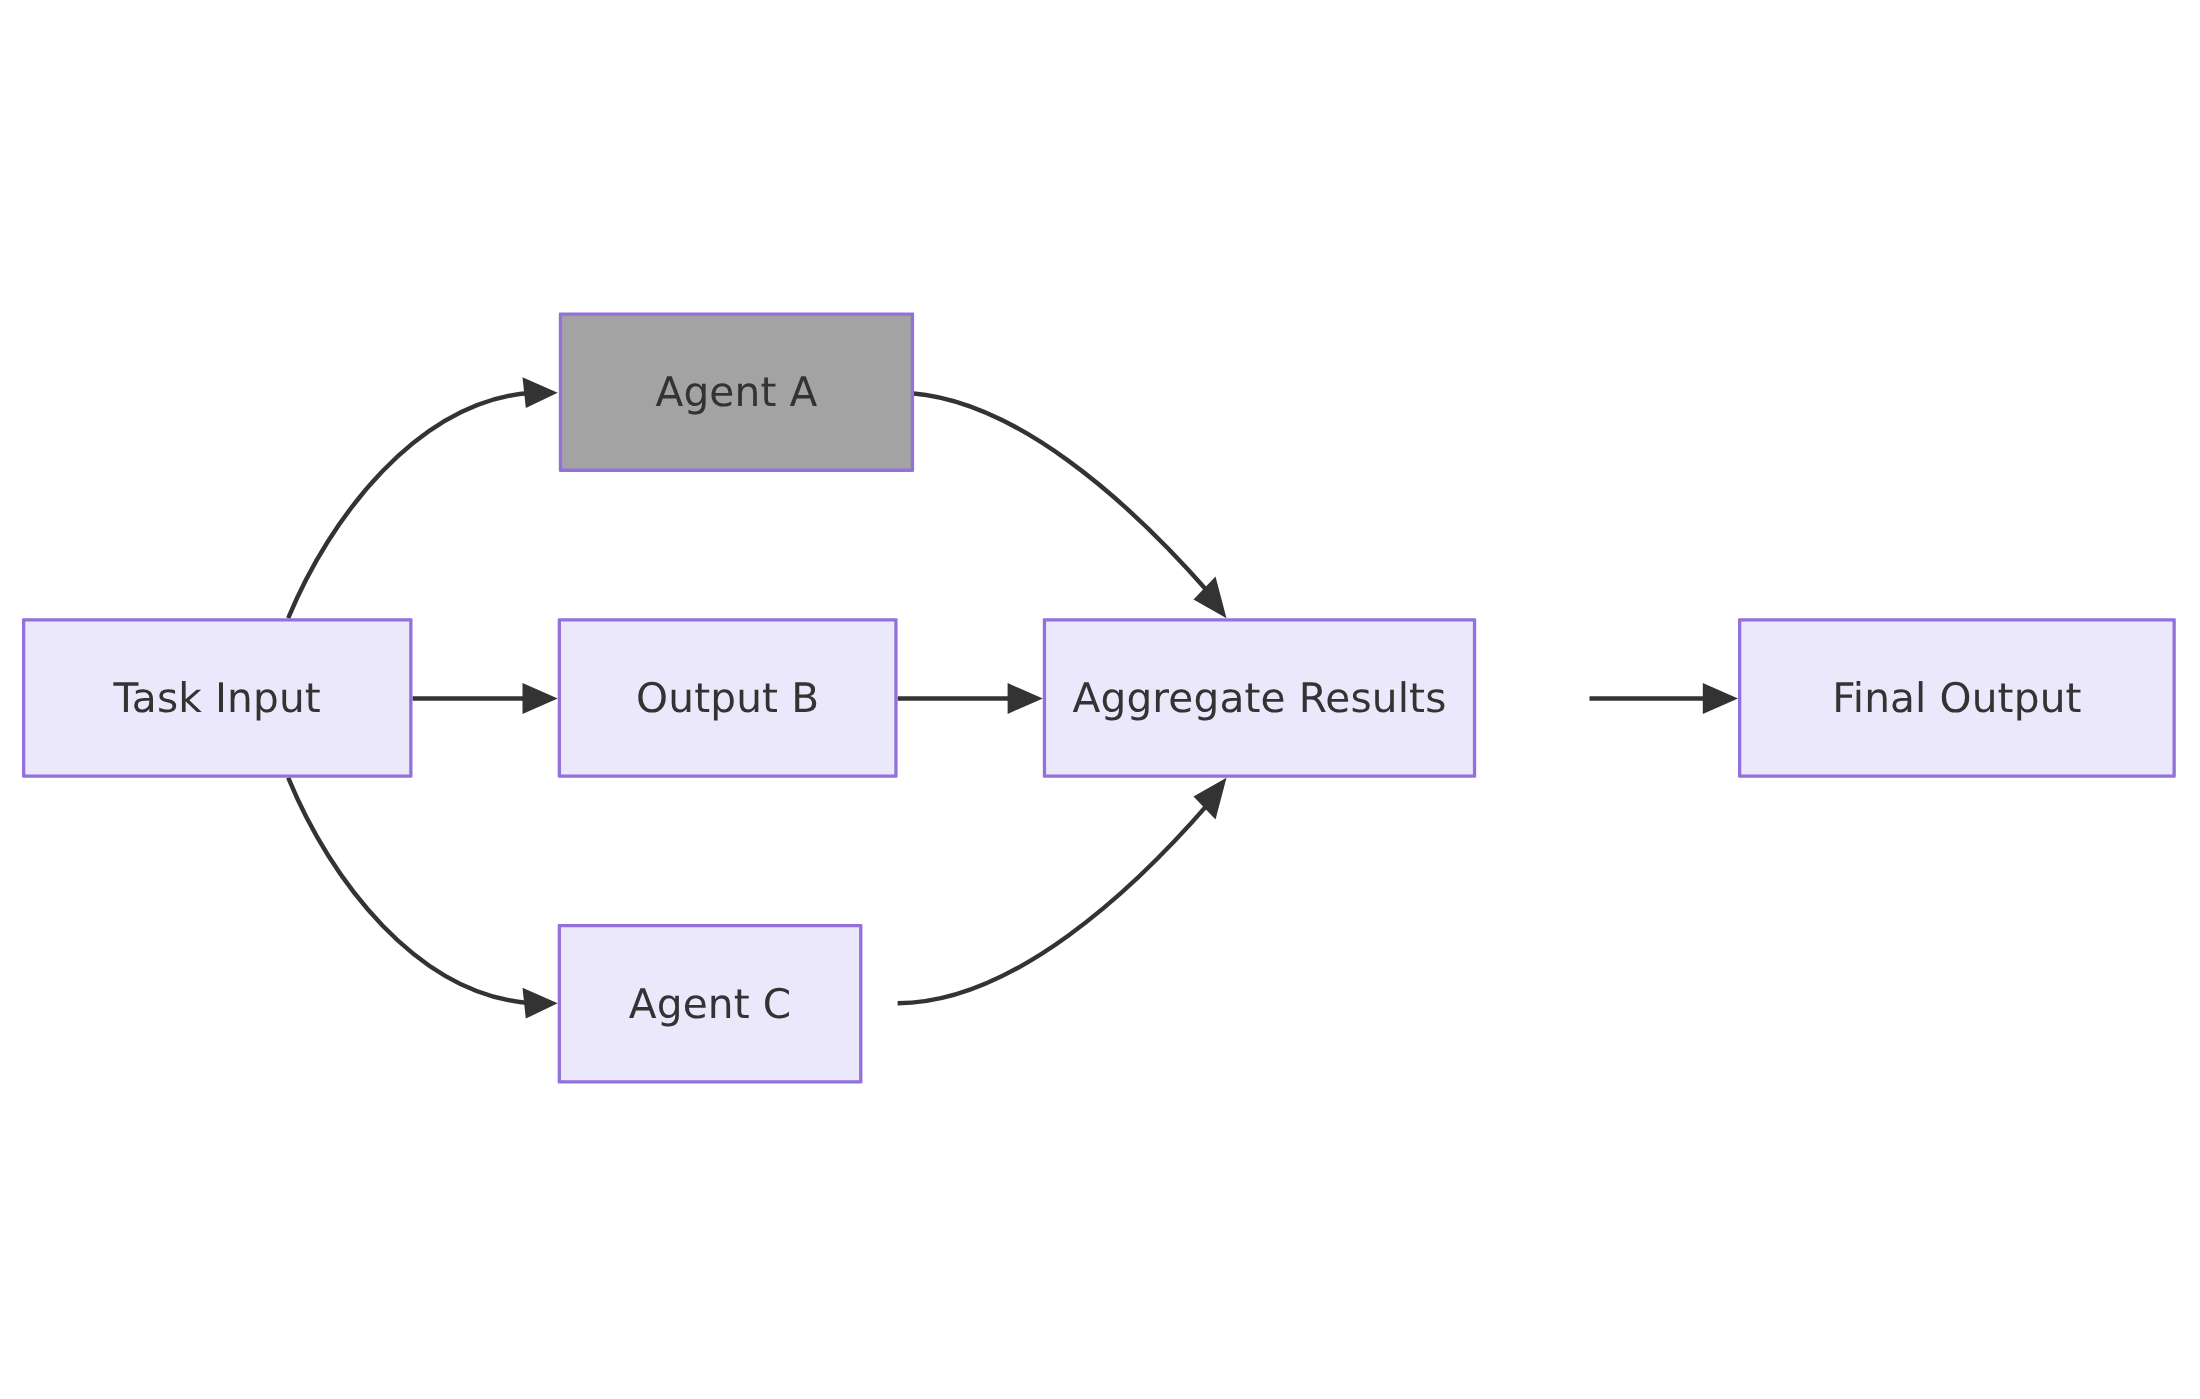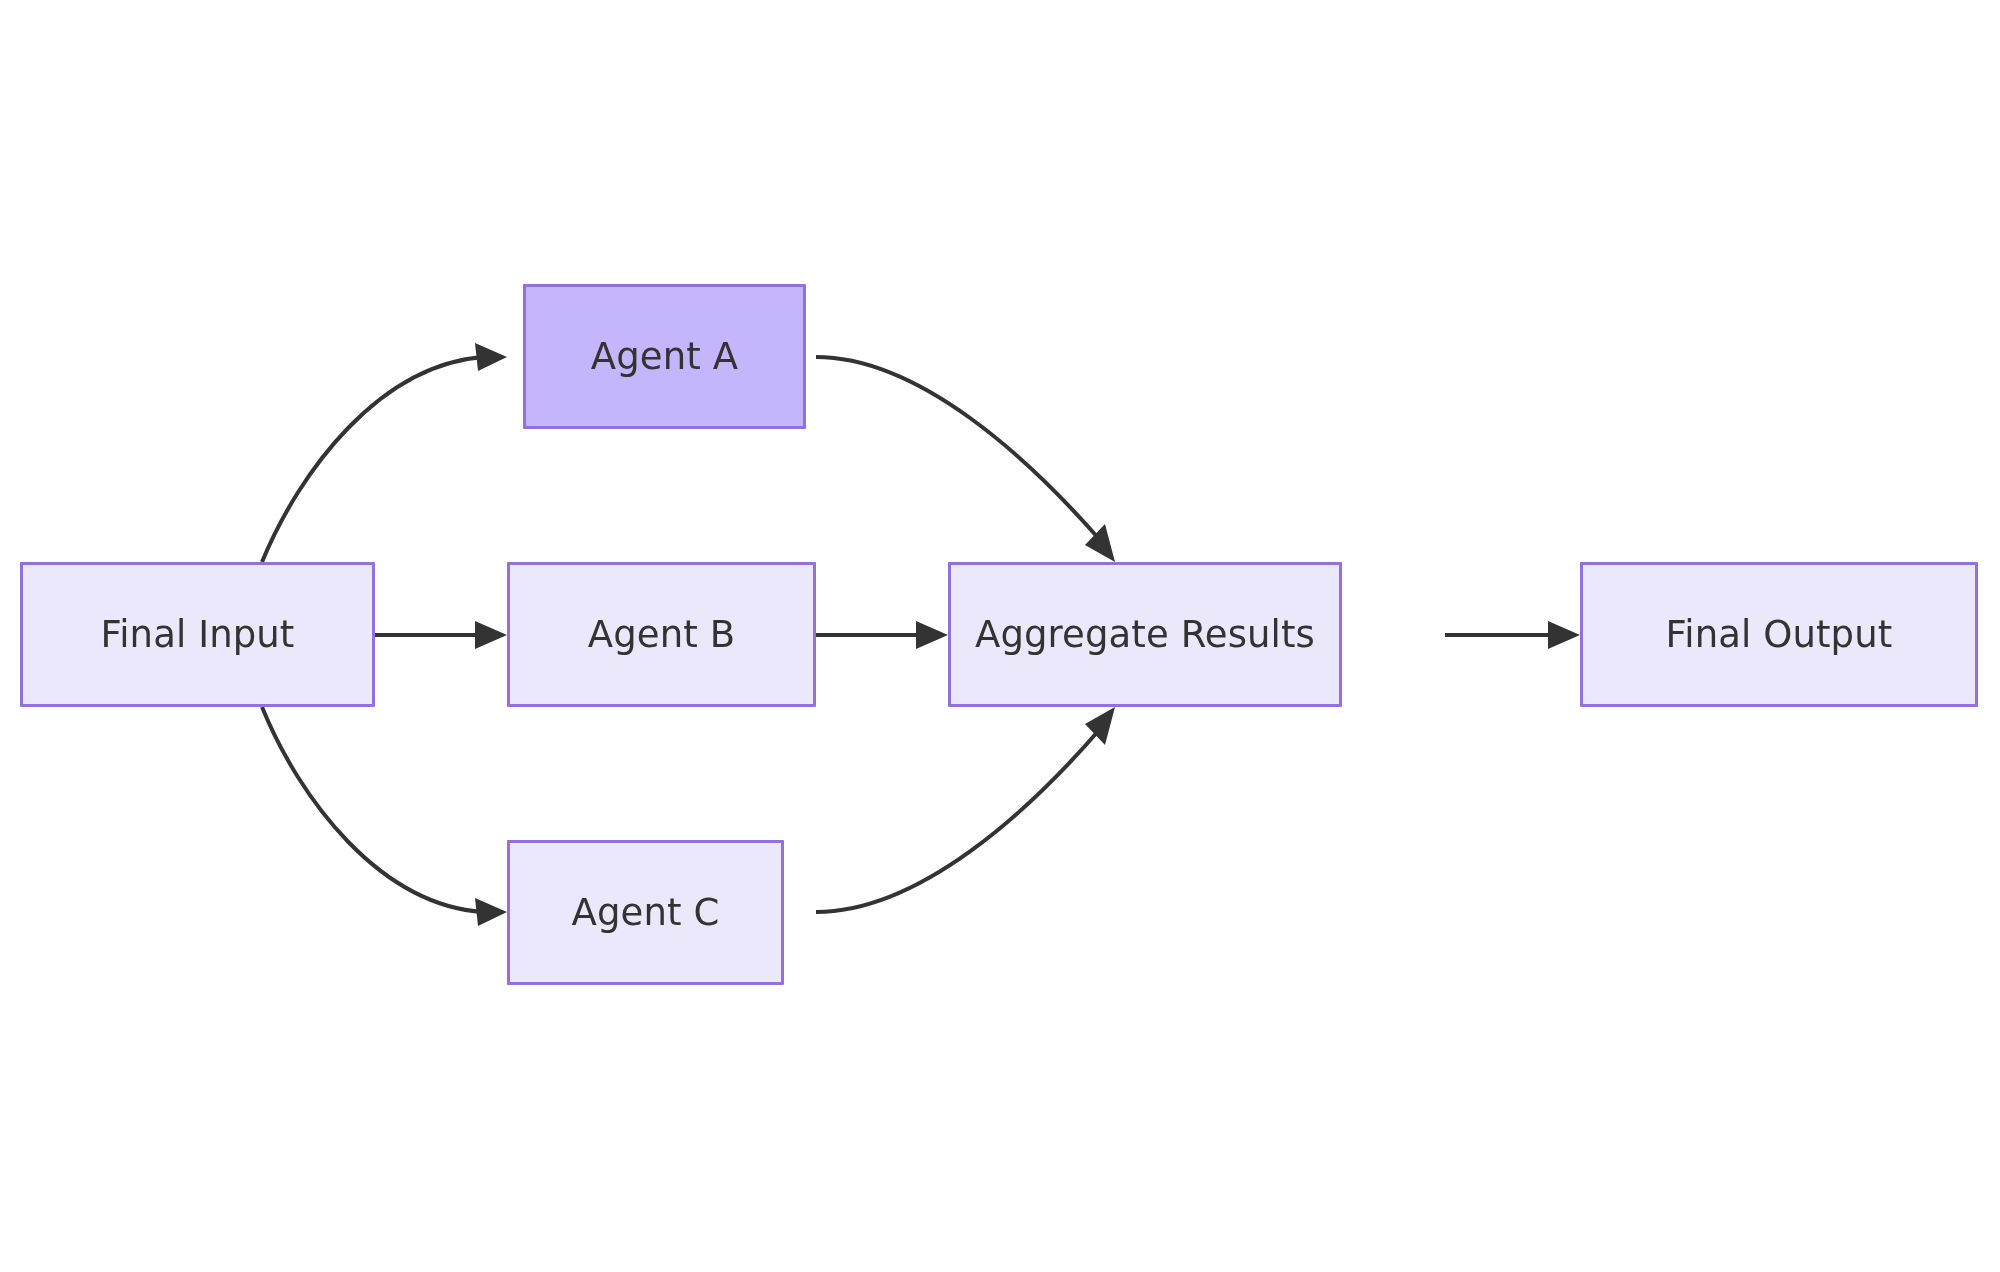--- a/index.html
+++ b/index.html
@@ -94,29 +94,29 @@
       <polygon class="arrow-head" points="1115,707 1085,724 1105,745" style="fill: rgb(51, 51, 51);"></polygon>
     </g>
 
     <g>
       <path class="edge-path" d="M 1445,635 L 1556,635" style="stroke: rgb(51, 51, 51); stroke-width: 4;"></path>
       <polygon class="arrow-head" points="1580,635 1548,621 1548,649" style="fill: rgb(51, 51, 51);"></polygon>
     </g>
   </svg>
 
   <div class="node-box" style="left: 20px; top: 562px; width: 355px; height: 145px; background: rgb(235, 232, 251); border-color: rgb(147, 112, 219); border-width: 3px;">
-    <span class="node-label" style="color: rgb(51, 51, 51); font-size: 37px;">Final Input</span>
+    <span class="node-label" style="color: rgb(51, 51, 51); font-size: 37px;">Task Input</span>
   </div>
 
-  <div class="node-box" style="left: 523px; top: 284px; width: 283px; height: 145px; background: #c4b5fd; border-color: rgb(147, 112, 219); border-width: 3px;">
+  <div class="node-box" style="left: 508px; top: 284px; width: 323px; height: 145px; background: #a3a3a3; border-color: rgb(147, 112, 219); border-width: 3px;">
     <span class="node-label" style="color: rgb(51, 51, 51); font-size: 37px;">Agent A</span>
   </div>
 
   <div class="node-box" style="left: 507px; top: 562px; width: 309px; height: 145px; background: rgb(235, 232, 251); border-color: rgb(147, 112, 219); border-width: 3px;">
-    <span class="node-label" style="color: rgb(51, 51, 51); font-size: 37px;">Agent B</span>
+    <span class="node-label" style="color: rgb(51, 51, 51); font-size: 37px;">Output B</span>
   </div>
 
   <div class="node-box" style="left: 507px; top: 840px; width: 277px; height: 145px; background: rgb(235, 232, 251); border-color: rgb(147, 112, 219); border-width: 3px;">
     <span class="node-label" style="color: rgb(51, 51, 51); font-size: 37px;">Agent C</span>
   </div>
 
   <div class="node-box" style="left: 948px; top: 562px; width: 394px; height: 145px; background: rgb(235, 232, 251); border-color: rgb(147, 112, 219); border-width: 3px;">
     <span class="node-label" style="color: rgb(51, 51, 51); font-size: 37px;">Aggregate Results</span>
   </div>
 

